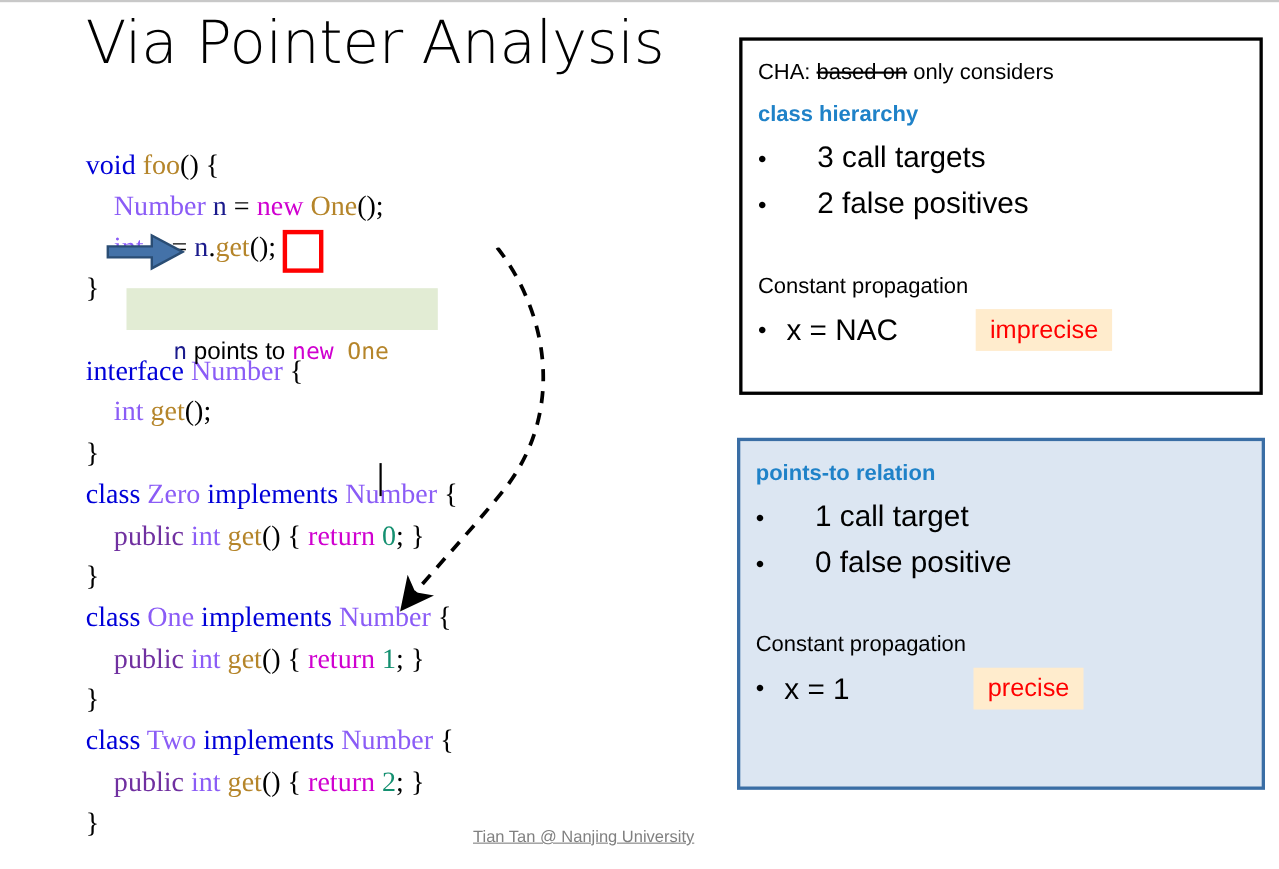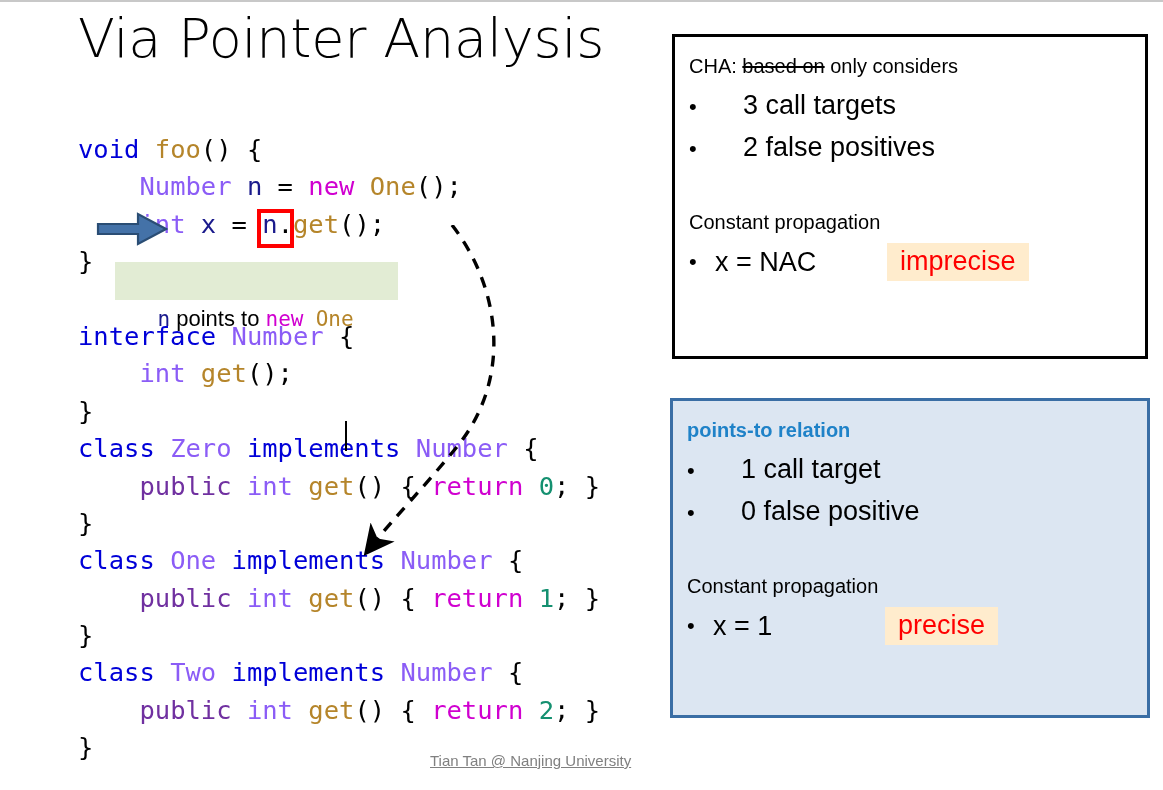--- a/index.html
+++ b/index.html
@@ -50,21 +50,21 @@
   .code {
     position: absolute;
     left: 78px;
     top: 131px;
     font-family: "DejaVu Sans Mono", monospace;
     font-size: 25.5px;
     line-height: 37.4px;
     color: #000000;
     white-space: pre;
   }
-  .code .ln { display: block; height: 37.4px; }
+  .code .ln { display: block; height: 37.4px; font-family: Liberation Serif, serif; }
 
   .kw      { color: #0000d8; }          
   .kwp     { color: #7030a0; }          
   .typ     { color: #8b5cf6; }          
   .mth     { color: #b5852a; }          
   .mag     { color: #d000d0; }          
   .num     { color: #149070; }          
   .pun     { color: #000000; }
   .var     { color: #1a1a8c; }          
 
@@ -178,21 +178,21 @@
     font-size: 22px;
     color: #000000;
   }
   .bullet-text { white-space: pre; margin-left: 28px; }
 
   .tag-imprecise, .tag-precise {
     display: inline-block;
     background: #ffeccd;
     color: #ff0000;
     font-family: "Liberation Sans", sans-serif;
-    font-size: 27px;
+    font-size: 23px;
     padding: 3px 13px 5px 13px;
     line-height: 30px;
   }
 
   .cha-inner { position: absolute; left: 14px; top: 10px; width: 446px; }
   .pta-inner { position: absolute; left: 14px; top: 10px; width: 450px; }
 
   .nac-row { display: flex; align-items: center; margin-top: 2px; }
   .nac-row .bullet-dot { line-height: 34px; }
   .nac-val { width: 172px; font-size: 27px; white-space: pre; }
@@ -247,20 +247,21 @@
         <path d="M0,0 L9,4.5 L0,9 L2.4,4.5 Z" fill="#000000"></path>
       </marker>
     </defs>
     <path d="M 112 0 C 160 62, 172 150, 120 218 C 88 258, 52 295, 30 323" fill="none" stroke="#000000" stroke-width="3.4" stroke-dasharray="11 9" marker-end="url(#dashhead)"></path>
   </svg>
 
   <div class="box-cha">
     <div class="cha-inner">
       <div class="box-line"><span>CHA: </span><span class="strike">based on</span><span> only considers</span></div>
 
+      <div class="box-line hl-blue">class hierarchy</div>
 
       <div class="bullet-row">
         <span class="bullet-dot">•</span>
         <span class="bullet-text">3 call targets</span>
       </div>
       <div class="bullet-row">
         <span class="bullet-dot">•</span>
         <span class="bullet-text">2 false positives</span>
       </div>
 

